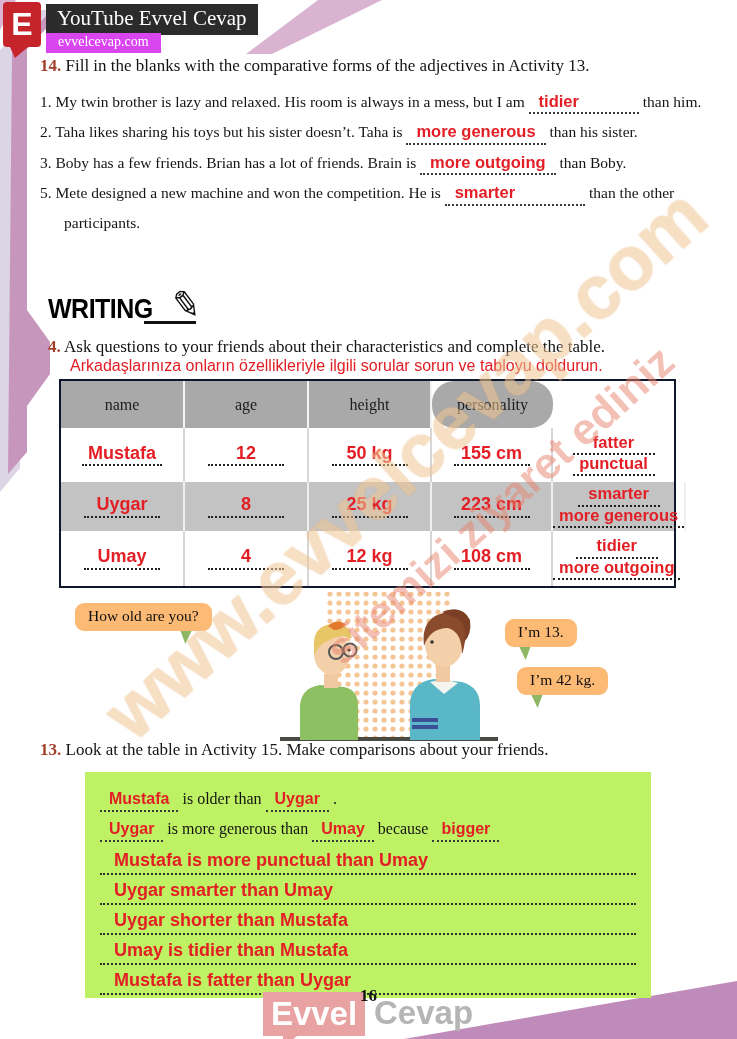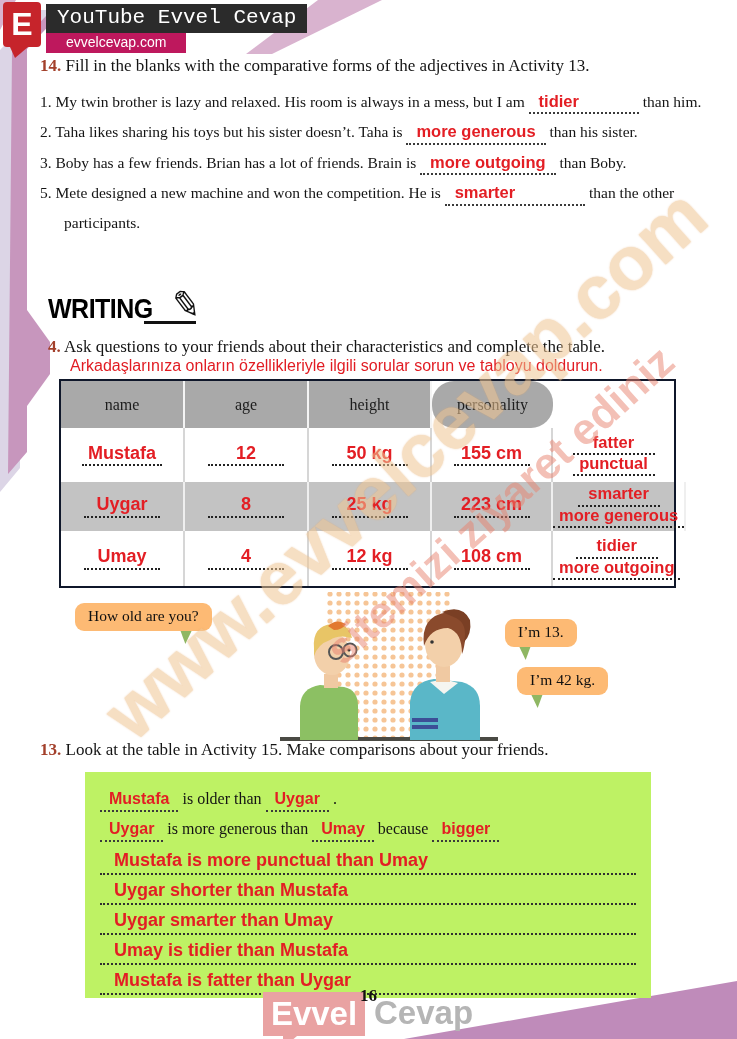--- a/index.html
+++ b/index.html
@@ -7,23 +7,23 @@
         font-family:"Liberation Serif",serif;color:#141414;}
   
   .decor{position:absolute;left:0;top:0;z-index:0;}
   
   .e-badge{position:absolute;left:3px;top:2px;width:38px;height:45px;background:#c6242b;
            border-radius:4px;display:flex;align-items:center;justify-content:center;
            color:#fff;font-family:"Liberation Sans",sans-serif;font-weight:bold;font-size:32px;z-index:6;}
   .e-badge::after{content:"";position:absolute;top:100%;left:7px;
            border-left:5px solid transparent;border-right:13px solid transparent;border-top:11px solid #c6242b;}
   .banner-title{position:absolute;left:46px;top:4px;background:#2b2b2b;color:#fff;z-index:6;
-           font-family:Liberation Mono, monospace;font-size:21px;padding:2px 11px 4px;}
-  .banner-site{position:absolute;left:46px;top:33px;background:#be185d;color:#fff;z-index:6;
-           font-family:Liberation Sans, sans-serif;font-size:14px;padding:1px 20px 3px;}
+           font-family:Liberation Serif, serif;font-size:21px;padding:2px 11px 4px;}
+  .banner-site{position:absolute;left:46px;top:33px;background:#d946ef;color:#fff;z-index:6;
+           font-family:Liberation Serif, serif;font-size:14px;padding:1px 12px 3px;}
   
   .wm{position:absolute;z-index:3;pointer-events:none;font-family:"Liberation Sans",sans-serif;
       font-weight:bold;white-space:nowrap;}
   .wm-main{left:-20px;top:420px;width:850px;text-align:center;font-size:76px;color:#f0c693;
       opacity:.55;transform:rotate(-42deg);transform-origin:center;
       text-shadow:0 0 2px #e2a564;}
   .wm-sec{left:120px;top:480px;width:760px;text-align:center;font-size:44px;color:#e8826f;
       opacity:.5;transform:rotate(-42deg);transform-origin:center;}
   
   .act-num{color:#a3402b;font-weight:bold;}
@@ -255,22 +255,22 @@
       <span>.</span>
     </div>
     <div class="l16">
       <span class="blank">Uygar</span>
       <span>is more generous than</span>
       <span class="blank">Umay</span>
       <span>because</span>
       <span class="blank tail60">bigger</span>
     </div>
     <div class="ln">Mustafa is more punctual than Umay</div>
+    <div class="ln">Uygar smarter than Umay</div>
     <div class="ln">Uygar shorter than Mustafa</div>
-    <div class="ln">Uygar smarter than Umay</div>
     <div class="ln">Umay is tidier than Mustafa</div>
     <div class="ln">Mustafa is fatter than Uygar</div>
   </div>
 
   <div class="evvel-badge">
     <span>Evvel</span>
   </div>
   <div class="page-num">16</div>
   <div class="cevap">Cevap</div>
 

